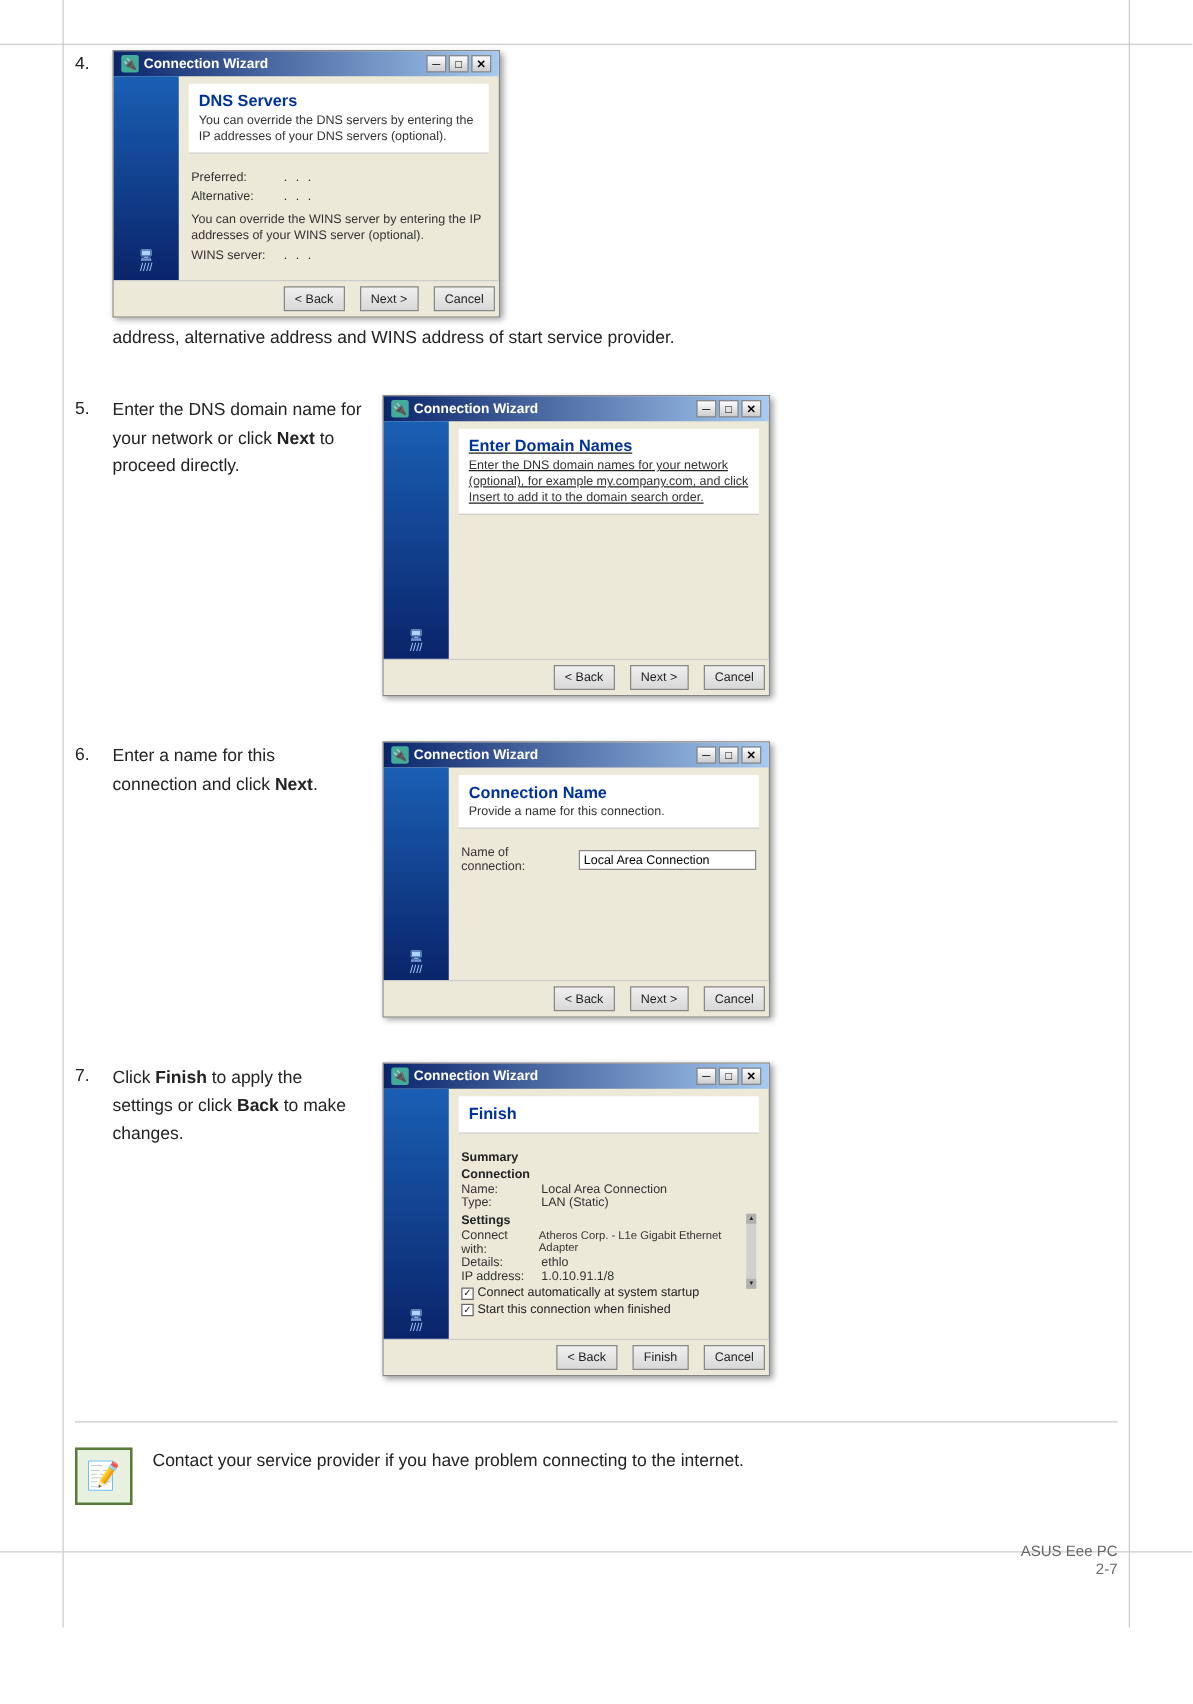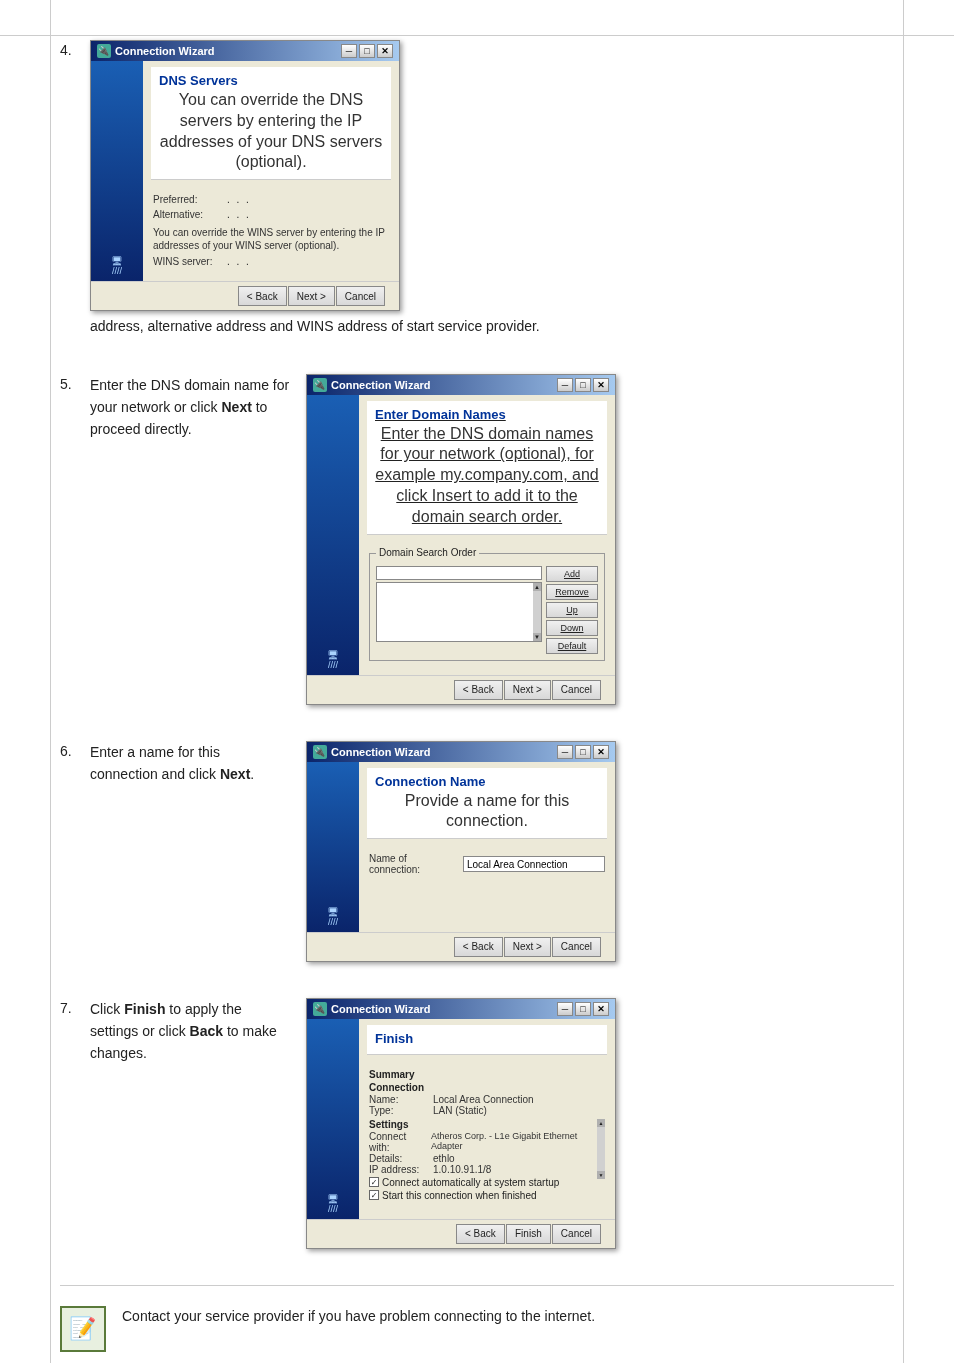--- a/index.html
+++ b/index.html
@@ -130,24 +130,23 @@
     }
 
     .dialog-header-title {
       font-size: 13px;
       font-weight: bold;
       color: #003399;
       margin-bottom: 2px;
     }
 
     .dialog-header-desc {
-      font-size: 16px;
+      font-size: 10px;
       color: #333;
       line-height: 1.3;
-      text-align: center;
     }
 
     .dialog-content {
       padding: 4px 2px;
       font-size: 10px;
     }
 
     .dialog-field {
       display: flex;
       align-items: center;
@@ -169,22 +168,22 @@
       font-size: 9px;
       cursor: pointer;
       display: flex;
       align-items: center;
       justify-content: center;
     }
 
     .dialog-footer {
       display: flex;
       justify-content: flex-end;
-      gap: 1px;
-      padding: 4px 14px;
+      gap: 12px;
+      padding: 4px 3px;
       border-top: 1px solid #ccc;
       background: #ece9d8;
     }
 
     .dialog-btn {
       height: 20px;
       min-width: 45px;
       background: linear-gradient(to bottom, #f0f0f0, #d8d8d8);
       border: 1px solid #888;
       font-size: 10px;
@@ -462,44 +461,20 @@
                 </div>
               </div>
               <div style="display:flex; min-height: 190px;">
                 <div class="dialog-sidebar-blue" style="width:52px; padding:4px; justify-content:flex-end;">
                   <div class="pc-icon">🖥<br>////</div>
                 </div>
                 <div class="dialog-main" style="flex:1; padding: 6px 8px; text-decoration: underline;">
                   <div class="dialog-header">
                     <div class="dialog-header-title">Enter Domain Names</div>
                     <div class="dialog-header-desc">Enter the DNS domain names for your network (optional), for example my.company.com, and click Insert to add it to the domain search order.</div>
-                  </div>
-                  <div class="dialog-content">
-                    <div class="group-box">
-                      <span class="group-box-title">Domain Search Order</span>
-                      <div style="display:flex; gap:4px; margin-top:4px;">
-                        <div style="flex:1; position:relative;">
-                          <input type="text" style="width: 100%; font-size: 10px; border: 1px solid rgb(136, 136, 136); height: 14px; padding: 1px;">
-                          <div style="border:1px solid #888; background:white; height:60px; margin-top:2px; position:relative;">
-                            <div class="scrollbar-mini">
-                              <div class="scroll-arrow">▲</div>
-                              <div style="flex:1;"></div>
-                              <div class="scroll-arrow">▼</div>
-                            </div>
-                          </div>
-                        </div>
-                        <div style="display:flex; flex-direction:column; gap:2px;">
-                          <div class="small-btn" style="width:52px; height:16px; font-size:9px; background:linear-gradient(to bottom,#f0f0f0,#d8d8d8); border:1px solid #888; display:flex; align-items:center; justify-content:center; cursor:pointer;">Add</div>
-                          <div class="small-btn" style="width:52px; height:16px; font-size:9px; background:linear-gradient(to bottom,#f0f0f0,#d8d8d8); border:1px solid #888; display:flex; align-items:center; justify-content:center; cursor:pointer;">Remove</div>
-                          <div class="small-btn" style="width:52px; height:16px; font-size:9px; background:linear-gradient(to bottom,#f0f0f0,#d8d8d8); border:1px solid #888; display:flex; align-items:center; justify-content:center; cursor:pointer;">Up</div>
-                          <div class="small-btn" style="width:52px; height:16px; font-size:9px; background:linear-gradient(to bottom,#f0f0f0,#d8d8d8); border:1px solid #888; display:flex; align-items:center; justify-content:center; cursor:pointer;">Down</div>
-                          <div class="small-btn" style="width:52px; height:16px; font-size:9px; background:linear-gradient(to bottom,#f0f0f0,#d8d8d8); border:1px solid #888; display:flex; align-items:center; justify-content:center; cursor:pointer;">Default</div>
-                        </div>
-                      </div>
-                    </div>
                   </div>
                 </div>
               </div>
               <div class="dialog-footer">
                 <div class="dialog-btn">&lt; Back</div>
                 <div class="dialog-btn">Next &gt;</div>
                 <div class="dialog-btn">Cancel</div>
               </div>
             </div>
           </div>

